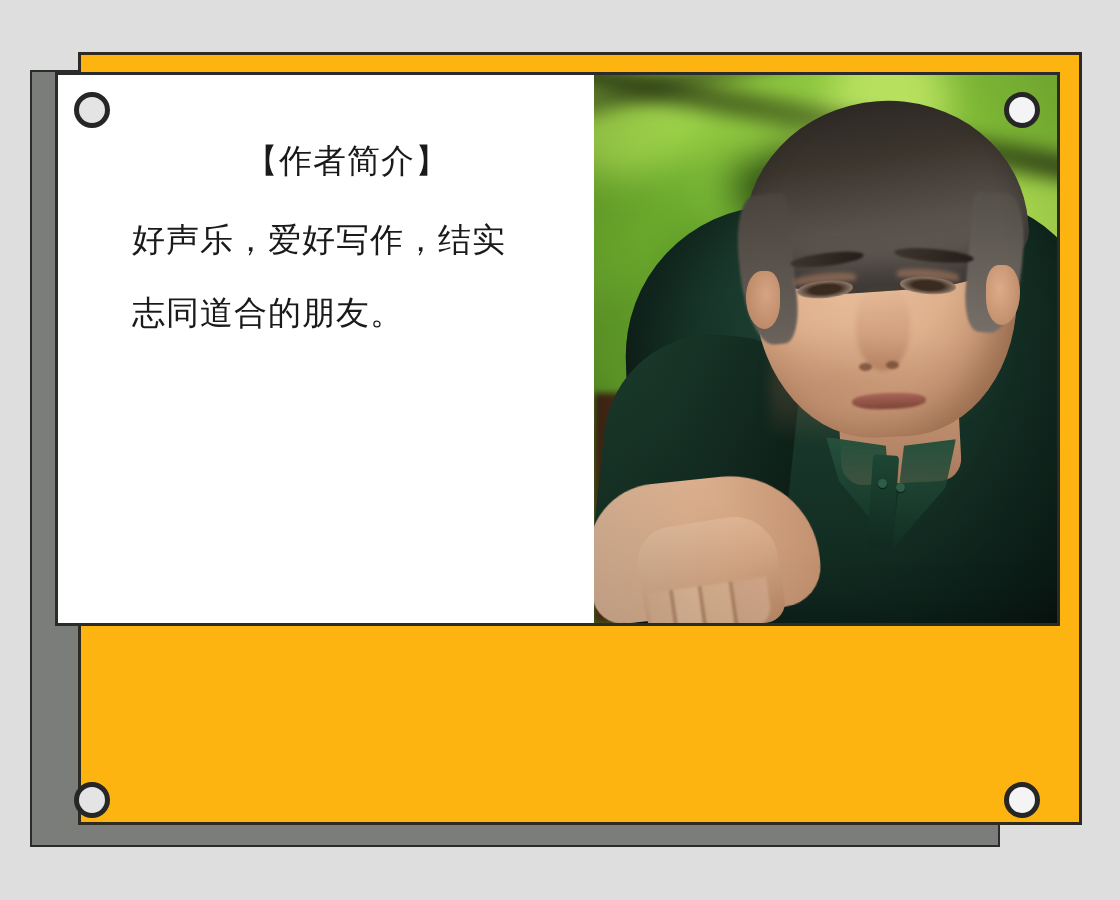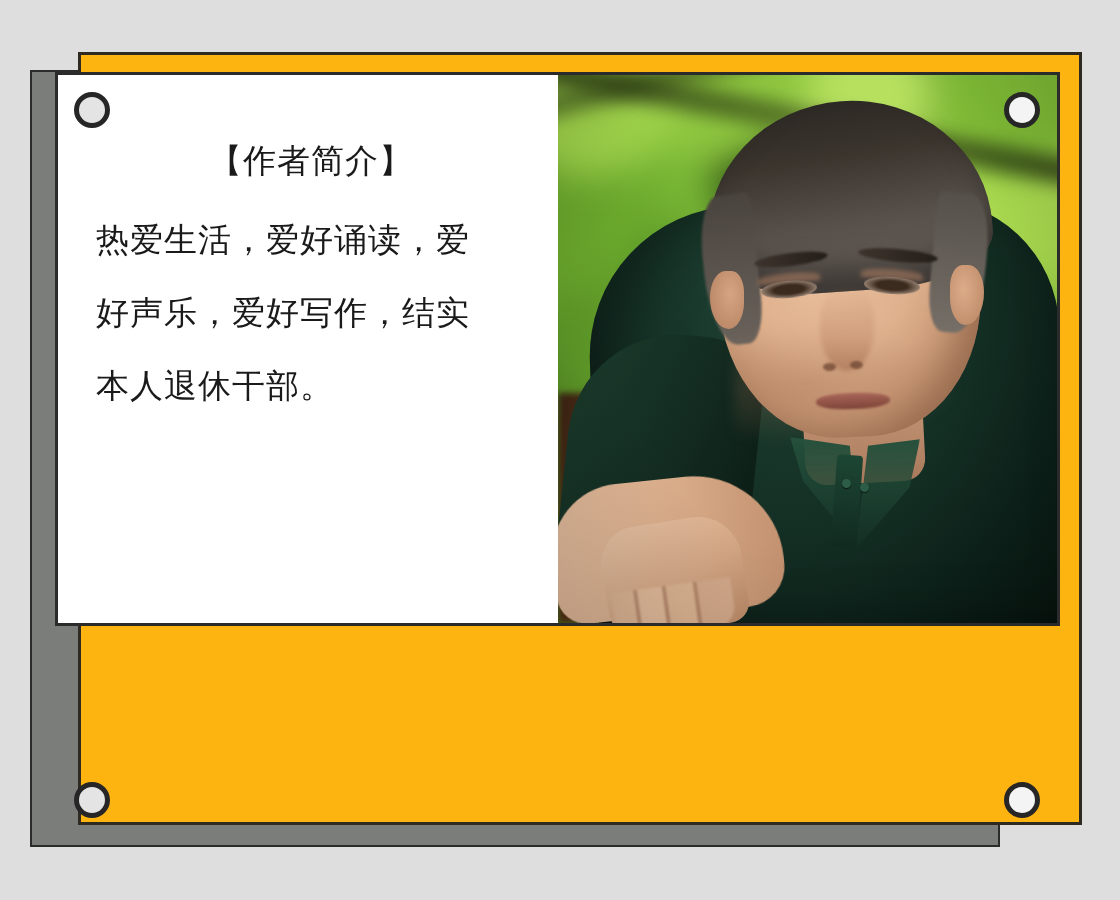--- a/index.html
+++ b/index.html
@@ -32,20 +32,21 @@
 
   
   .card{
     position:absolute;left:55px;top:72px;width:1005px;height:554px;
     border:3px solid #2b2b2b;
     box-sizing:border-box;
     background:#ffffff;
     display:flex;
     z-index:3;
     overflow:hidden;
+    padding-left:36px;
   }
 
   
   .text-panel{
     width:500px;flex:0 0 500px;
     background:#ffffff;
     position:relative;
     box-sizing:border-box;
     padding:66px 26px 0 32px;
   }
@@ -298,23 +299,22 @@
 <div id="stage">
 
   <div class="shadow-plate"></div>
 
   <div class="orange-plate"></div>
 
   <div class="card">
 
     <div class="text-panel">
       <div class="heading">【作者简介】</div>
-      <div class="body-line">热爱生活，爱好诵读，爱</div>
       <div class="body-line">好声乐，爱好写作，结实</div>
-      <div class="body-line">本人退休干部。</div>
+      <div class="body-line">志同道合的朋友。</div>
     </div>
 
     <div class="photo">
       <div class="foliage"></div>
       <div class="branch"></div>
       <div class="branch2"></div>
       <div class="post"></div>
 
       <div class="person">
         <div class="torso"></div>

